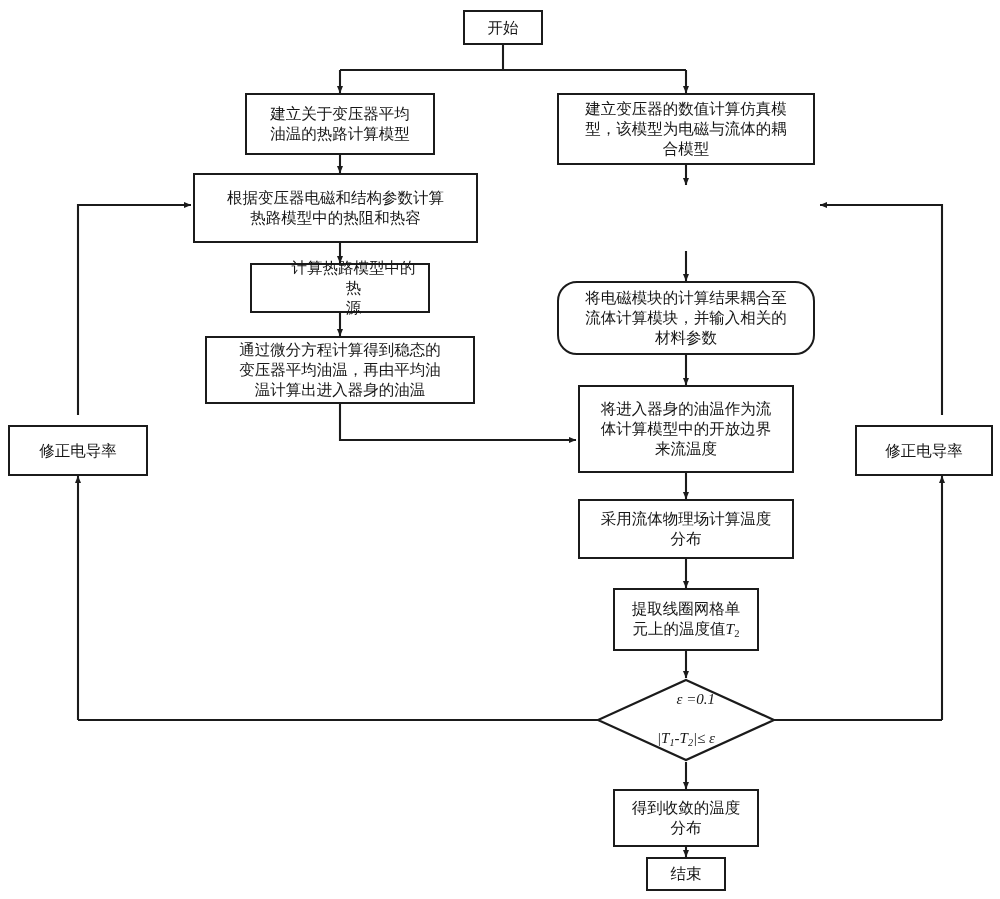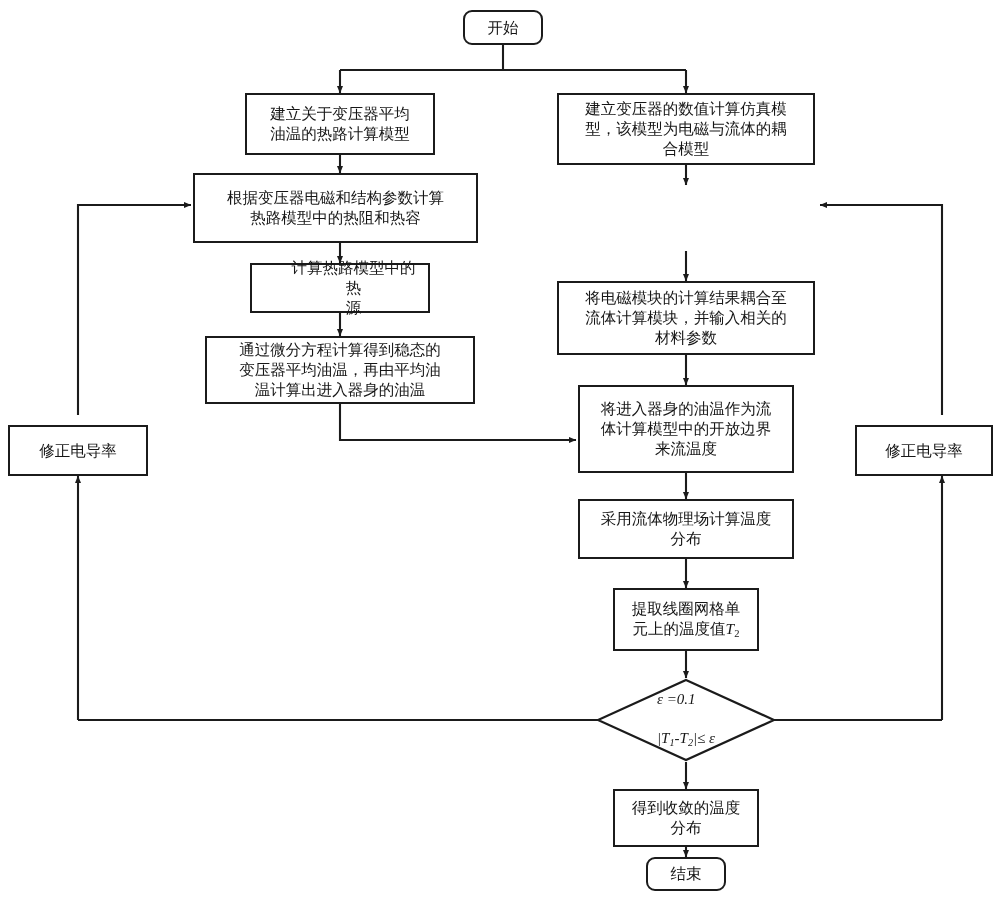--- a/index.html
+++ b/index.html
@@ -31,41 +31,41 @@
     display: flex;
     align-items: center;
     justify-content: center;
     text-align: center;
     color: #161616;
     line-height: 1.28;
     font-size: 15.5px;
     padding: 2px 5px;
   }
   .node.term {
-    border-radius: 9px;
+    border-radius: 0;
     border-width: 2px;
   }
   .node .txt {
     display: block;
     white-space: pre-line;
   }
   .diamond-wrap {
     position: absolute;
     display: flex;
     align-items: center;
     justify-content: center;
   }
   .diamond-wrap svg.dshape {
     position: absolute;
     left: 0;
     top: 0;
   }
   .diamond-label {
     position: relative;
-    text-align: left;
+    text-align: right;
     font-size: 15px;
     line-height: 1.3;
     color: #161616;
     z-index: 2;
     white-space: pre-line;
     font-style: italic;
     font-family: "Liberation Serif", "DejaVu Serif", serif;
   }
   .diamond-label .row {
     display: block;
@@ -141,21 +141,21 @@
 型，该模型为电磁与流体的耦
 合模型</span>
   </div>
 
 
   <div class="node" style="left:250px; top:263px; width:180px; height:50px;padding-left:32px;">
     <span class="txt">计算热路模型中的热
 源</span>
   </div>
 
-  <div class="node" style="left:557px; top:281px; width:258px; height:74px;">
+  <div class="node" style="left:557px; top:281px; width:258px; height:74px;border-radius:20px;">
     <span class="txt">将电磁模块的计算结果耦合至
 流体计算模块，并输入相关的
 材料参数</span>
   </div>
 
   <div class="node" style="left:205px; top:336px; width:270px; height:68px;">
     <span class="txt">通过微分方程计算得到稳态的
 变压器平均油温，再由平均油
 温计算出进入器身的油温</span>
   </div>

